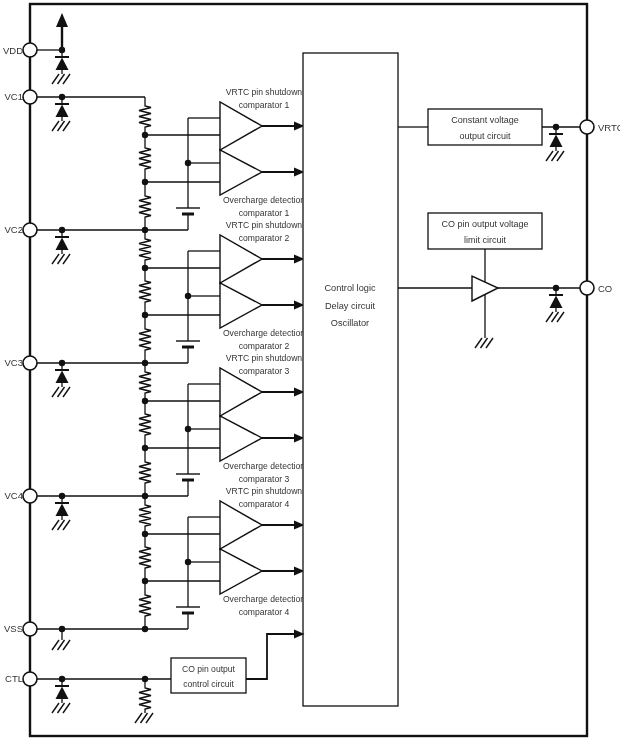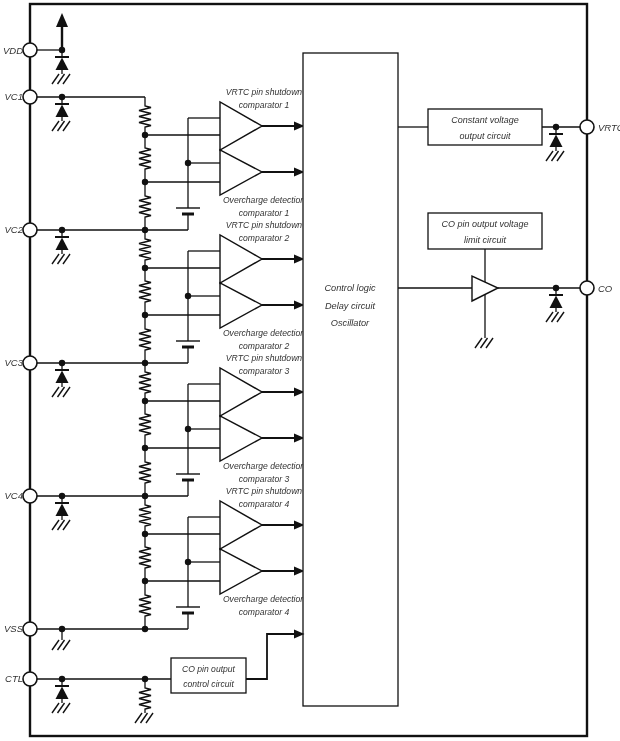--- a/index.html
+++ b/index.html
@@ -1,16 +1,16 @@
 <!DOCTYPE html>
 <html><head>
 <meta charset="utf-8">
 <style>
   html,body{margin:0;padding:0;background:#fff;}
-  .stage{width:620px;height:741px;position:relative;background:#fff;overflow:hidden;font-style:italic;}
+  .stage{width:620px;height:741px;position:relative;background:#fff;overflow:hidden;}
   svg{display:block;}
   svg line, svg polyline, svg path{stroke:#111;fill:none;}
   .w{stroke-width:1.3;}
   .bold{stroke-width:2.2;}
   .thin{stroke-width:1.4;}
   .thick{stroke-width:3;}
   .border{stroke:#111;stroke-width:2.4;fill:none;}
   .boxr{fill:#fff;stroke:#111;stroke-width:1.3;}
   .tri{fill:#fff;stroke:#111;stroke-width:1.4;}
   .solid{fill:#111;stroke:none;}

